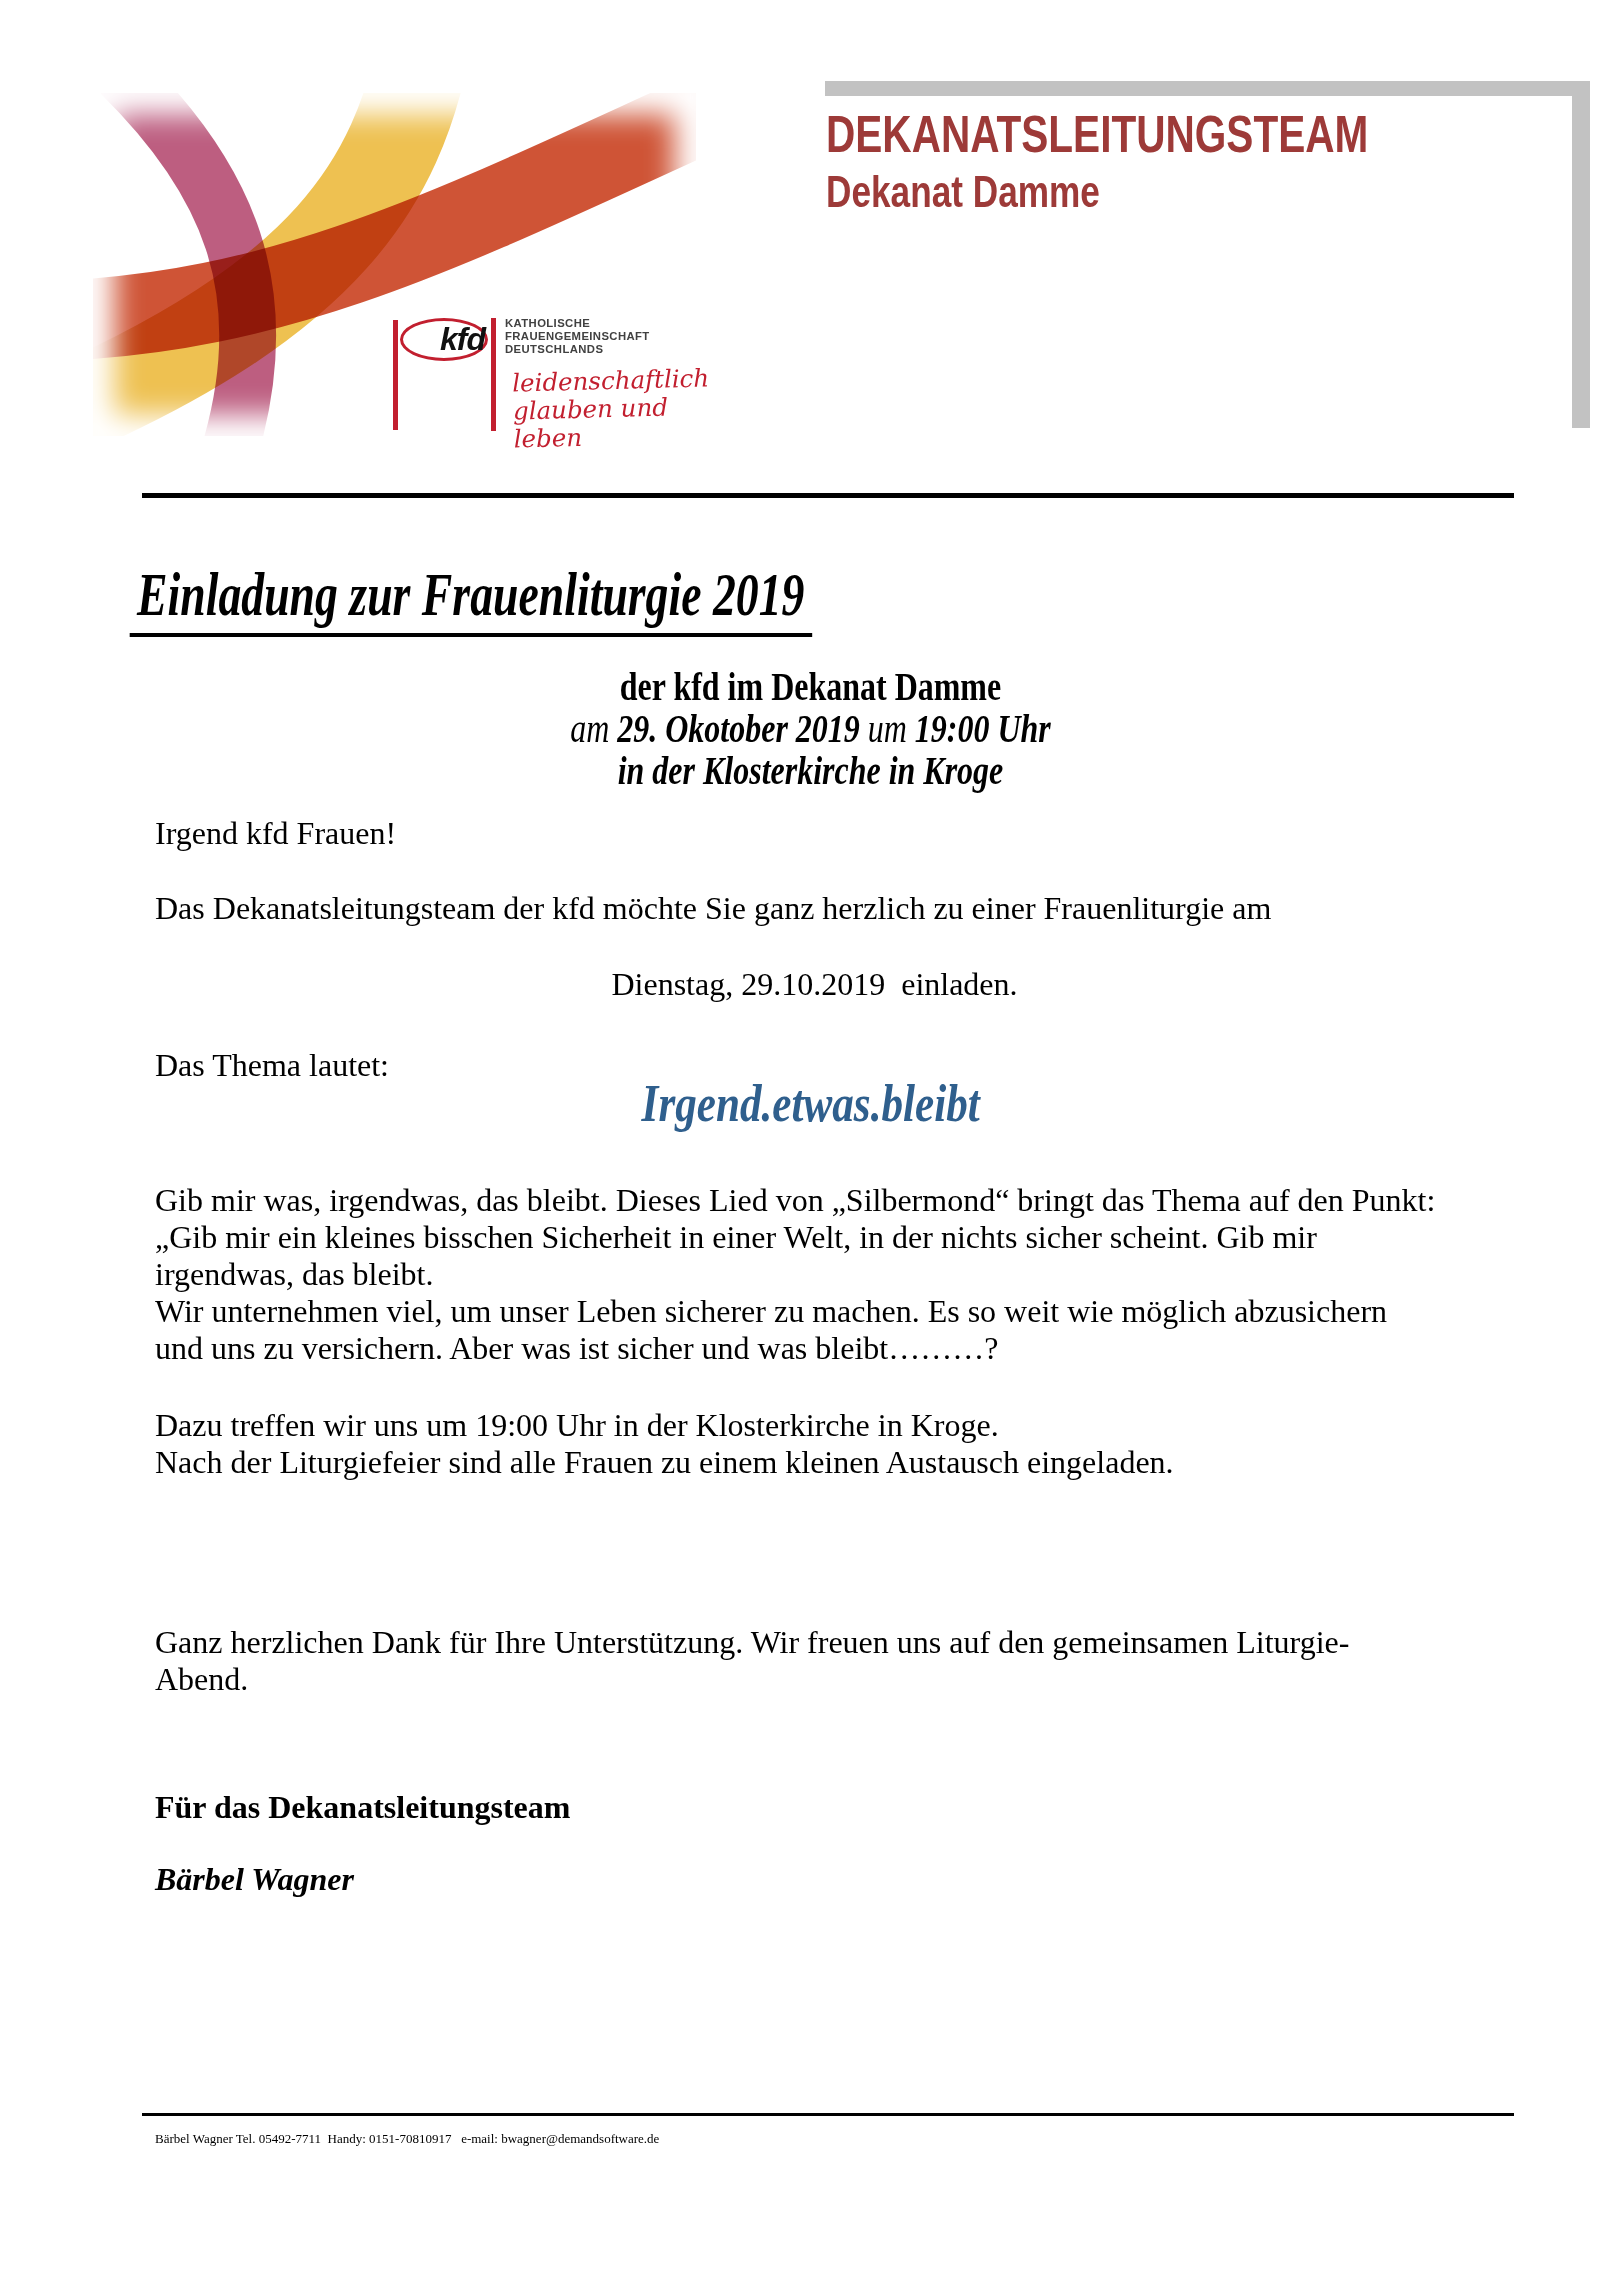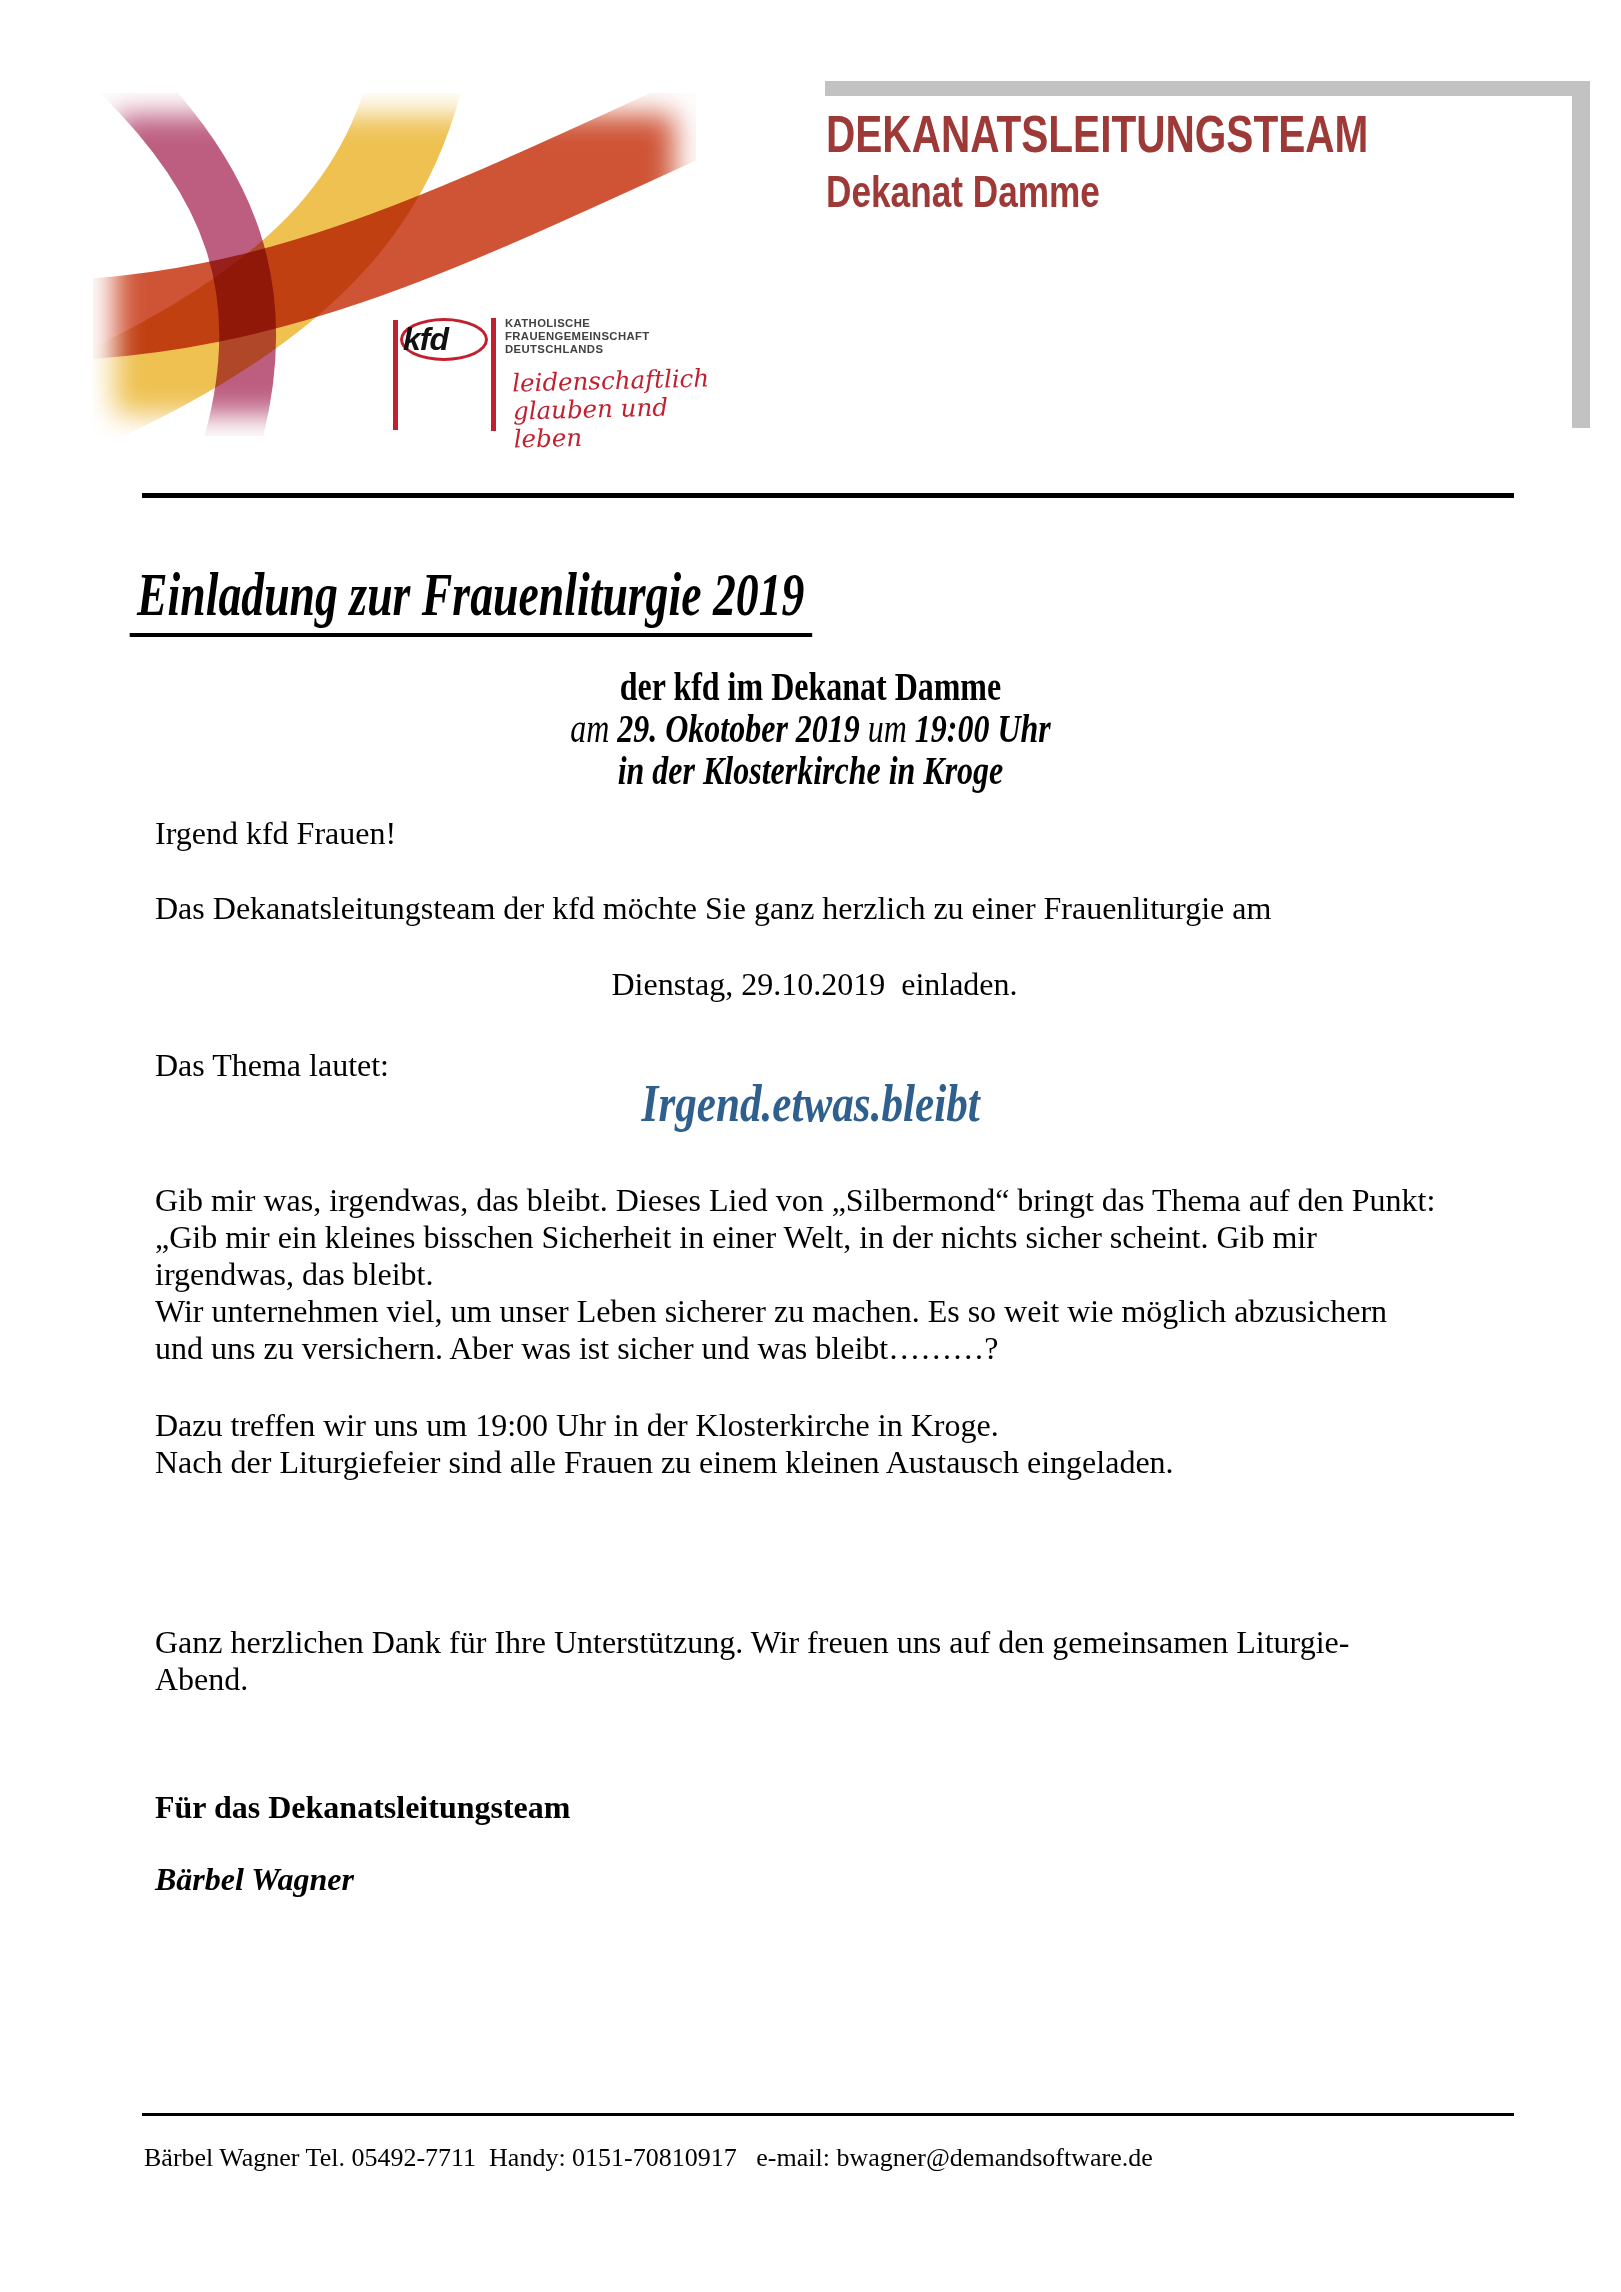--- a/index.html
+++ b/index.html
@@ -17,21 +17,21 @@
   .logo{position:absolute;left:93px;top:93px;width:603px;height:343px;}
   .logo svg{position:absolute;left:0;top:0;}
   .logo::after{content:'';position:absolute;inset:0;box-shadow:inset 0 0 29px 21.6px #fff;z-index:1;pointer-events:none;}
   .emblem{position:absolute;inset:0;z-index:2;}
   .ebar{position:absolute;width:4.9px;background:var(--kfd_red,#c21f2f);}
   .ebar1{left:300px;top:227px;height:110px;}
   .ebar2{left:398px;top:225px;height:113px;}
   .oval{
     position:absolute;left:307px;top:225px;width:88px;height:43px;
     border:3.9px solid var(--kfd_red,#c21f2f);border-radius:50%;
-    display:flex;align-items:center;justify-content:flex-start;
+    display:flex;align-items:center;justify-content:flex-end;
     font-family:"Liberation Sans",sans-serif;font-weight:bold;font-style:italic;
     font-size:32px;color:#111;box-sizing:border-box;letter-spacing:-1px;
   }
   .org{
     position:absolute;left:412px;top:224px;
     font-family:"Liberation Sans",sans-serif;font-weight:bold;
     font-size:11.3px;line-height:13.2px;letter-spacing:0.4px;
     color:var(--text_dark,#414141);white-space:pre-line;
   }
   .slogan{
@@ -92,22 +92,22 @@
   }
   .p1{top:1182px;}
   .p2{top:1407px;}
   .p3{top:1515px;}
   .p4{top:1624px;}
   .closing{top:1789px;}
   .signature{top:1861px;font-style:italic;}
 
   
   .footer-contact{
-    position:absolute;left:144px;top:2127px;
-    font-size:26px;line-height:23.5px;white-space:pre;margin-top:19px;
+    position:absolute;left:155px;top:2127px;
+    font-size:13px;line-height:23.5px;white-space:pre;
   }
 </style>
 </head>
 <body>
 
 <div class="page">
 
   <div class="logo">
     <svg width="603" height="343" viewBox="0 0 615 350" aria-hidden="true">
       <path d="M 338,-50 C 310,90 240,210 -40,330" fill="none" stroke-width="95" opacity="0.9" style="stroke:var(--logo_yellow,#ecba3e);mix-blend-mode:multiply"></path>

